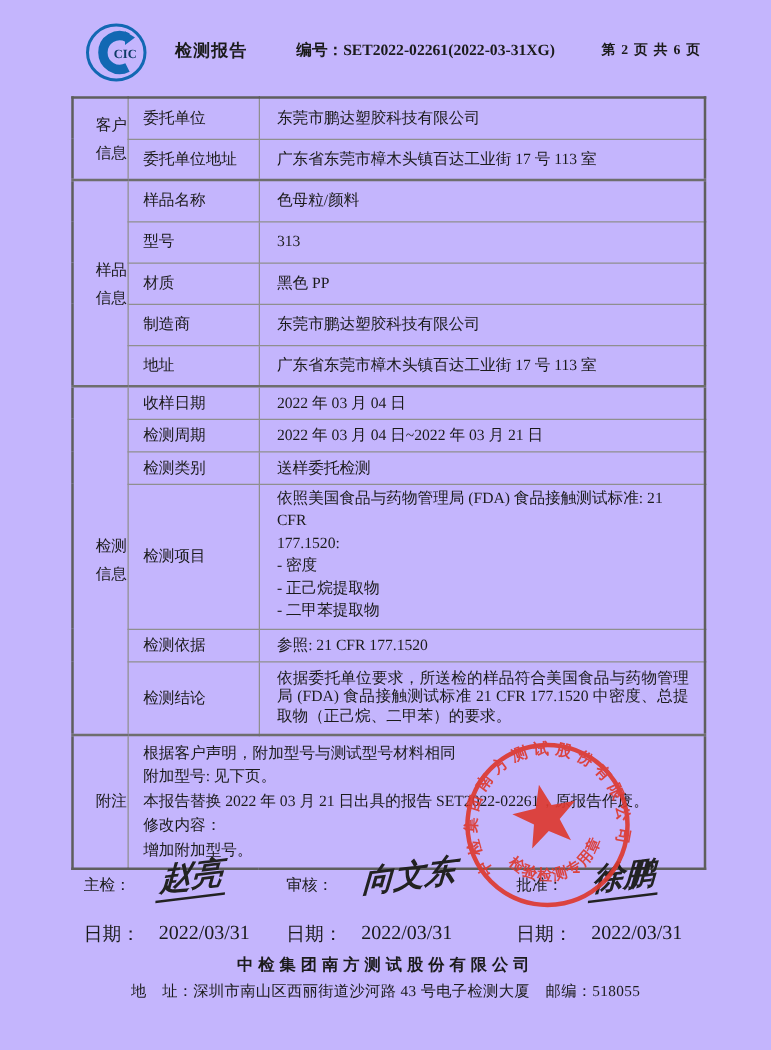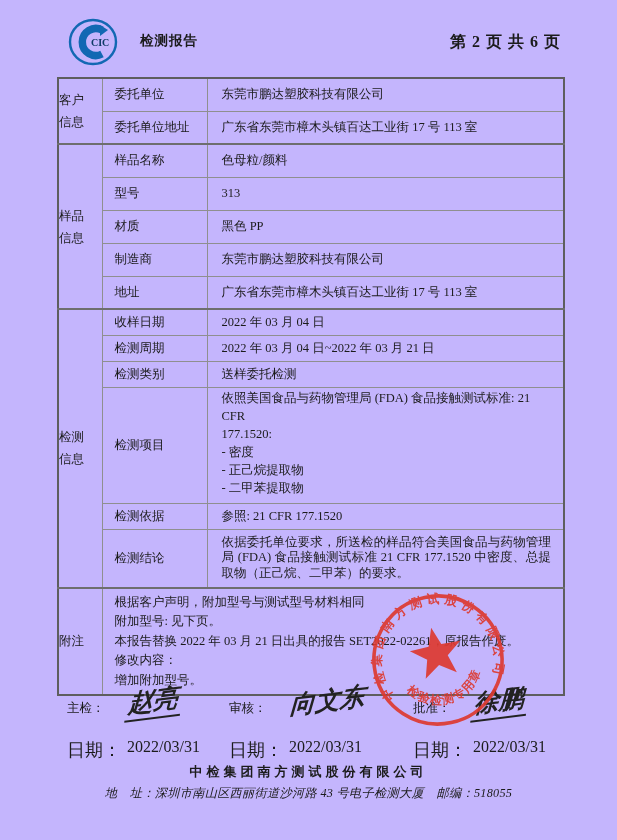--- a/index.html
+++ b/index.html
@@ -8,30 +8,30 @@
     position:relative; width:617px; height:840px; margin:0 auto;
     background:#c4b5fd; overflow:hidden;
     font-family:"Liberation Serif","DejaVu Serif",serif;
     color:#1b1b1b;
   }
   
   .hdr { position:absolute; top:14px; left:57px; width:506px; height:54px; }
   .logo { position:absolute; left:5px; top:3px; }
   .hdr-title { position:absolute; left:83px; top:18px; font-size:13.5px; font-weight:bold; letter-spacing:1px; }
   .hdr-no { position:absolute; left:180px; top:18px; font-size:12.5px; font-weight:bold; }
-  .hdr-page { position:absolute; right:2px; top:18px; font-size:16px; font-weight:bold; letter-spacing:1px; }
+  .hdr-page { position:absolute; right:2px; top:18px; font-size:11px; font-weight:bold; letter-spacing:1px; }
   
   table.rpt {
     position:absolute; top:77px; left:57px; width:506px;
     border-collapse:collapse; table-layout:fixed;
   }
   table.rpt { border:2px solid #5e5e5e; }
   table.rpt td { border:1px solid #8f8f8f; font-size:12.5px; vertical-align:middle; }
   tr.sec-top td { border-top:2px solid #6e6e6e; }
-  td.cat { text-align:left; padding:2px 0;margin-top:16px; }
+  td.cat { text-align:right; padding:2px 0;margin-top:16px; }
   td.cat div { line-height:22px; }
   td.lbl { padding-left:12px; }
   td.val { padding-left:14px; padding-right:10px; }
   td.val-multi { padding:1px 10px 6px 14px; vertical-align:middle; }
   td.val-multi div { line-height:18px; }
   td.concl { padding:5px 12px 5px 14px; line-height:15.8px; text-align:justify; }
   td.note { padding:4px 10px 4px 12px; vertical-align:middle; }
   td.note div { line-height:19.4px; }
   
   .sigs { position:absolute; top:688px; left:57px; width:506px; height:70px; }
@@ -39,44 +39,47 @@
   .sig-col.c1 { left:10px;  width:160px; }
   .sig-col.c2 { left:172px; width:160px; }
   .sig-col.c3 { left:356px; width:150px; }
   .sig-role { position:absolute; left:0; top:12px; font-size:12.5px; }
   .sig-name {
     position:absolute; left:58px; top:-4px;
     font-size:25px; font-style:italic; font-weight:bold;
     transform:rotate(-7deg) skewX(-10deg); white-space:nowrap;
     color:#222; border-bottom:2px solid #222; padding:0 3px 0 3px;
   }
-  .sig-date-lbl { position:absolute; left:0; top:50px; font-size:18px; }
+  .sig-date-lbl { position:absolute; left:0; top:50px; font-size:15px; }
   .sig-date { position:absolute; left:60px; top:50px; font-size:16px; }
   
   .stamp { position:absolute; left:368px; top:590px; width:140px; height:140px;
            transform:rotate(-12deg); opacity:.92; pointer-events:none; }
   
   .ftr { position:absolute; left:0; top:763px; width:617px; text-align:center; }
   .ftr-company { font-size:13px; font-weight:bold; letter-spacing:4px; }
-  .ftr-line { font-size:12.2px; margin-top:4px; letter-spacing:.3px;font-style:italic; }
+  .ftr-line { font-size:12.2px; margin-top:4px; letter-spacing:.3px; }
   .ftr-link { color:#0000dd; text-decoration:underline; font-family:"Liberation Serif",serif; }
 </style>
 </head>
 <body>
 
 <div class="page">
 
   <div class="hdr">
     <svg class="logo" width="62" height="50" viewBox="0 0 62 50">
       <ellipse cx="31" cy="25" rx="23" ry="22" fill="none" stroke="#1268b3" stroke-width="2.4"></ellipse>
       <path d="M 40,13 A 13.5,13.5 0 1 0 40,37" fill="none" stroke="#1268b3" stroke-width="7.5"></path>
       <polygon points="38,8 46,13 38,19" fill="#1268b3"></polygon>
       <text x="29" y="29" font-size="10" font-weight="bold" font-family="Liberation Serif, serif" fill="#0d3a66">CIC</text>
     </svg>
     <div class="hdr-title">检测报告</div>
+    <div class="hdr-no">
+      <span>编号：</span><span>SET2022-02261(2022-03-31XG)</span>
+    </div>
     <div class="hdr-page">第 2 页 共 6 页</div>
   </div>
 
   <table class="rpt">
     <colgroup>
         <col style="width:44px">
         <col style="width:105px">
         <col style="width:357px">
       </colgroup>
 

